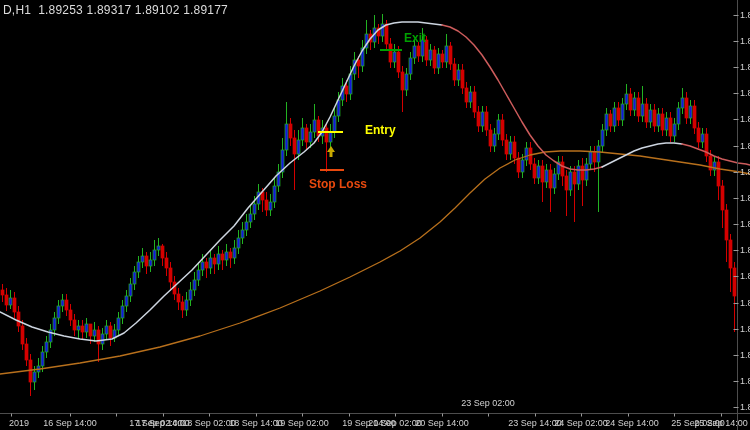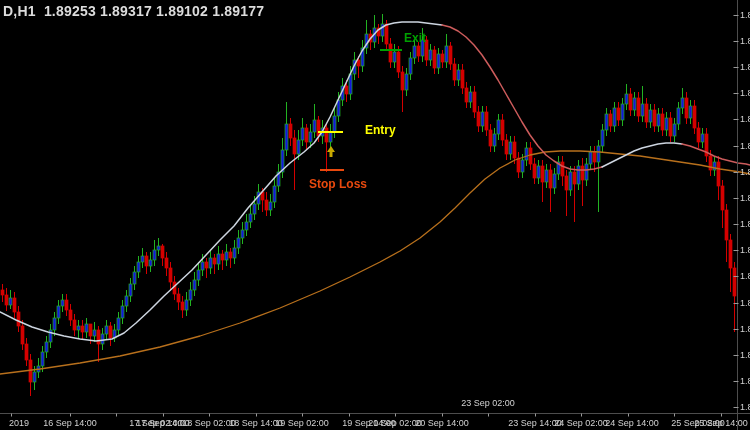--- a/index.html
+++ b/index.html
@@ -1,21 +1,21 @@
 <!DOCTYPE html>
 <html><head>
 <meta charset="utf-8">
 <style>
   html,body{margin:0;padding:0;background:#000;}
   body{width:750px;height:430px;overflow:hidden;position:relative;
        font-family:"Liberation Sans",sans-serif;}
   #app{position:absolute;inset:0;background:#000;}
   #chart-svg{position:absolute;left:0;top:0;}
-  #chart-title{position:absolute;left:3px;top:3px;font-size:14px;color:#dcdcdc;
-       letter-spacing:.2px;white-space:pre;font-weight:bold;}
+  #chart-title{position:absolute;left:3px;top:3px;font-size:12px;color:#dcdcdc;
+       letter-spacing:.2px;white-space:pre;}
   .axis-label{position:absolute;font-size:9px;color:#d2d2d2;white-space:nowrap;}
   .x-label{transform:translateX(-50%);}
   .annot-label{position:absolute;font-size:12px;font-weight:bold;white-space:nowrap;}
   .annot-line{position:absolute;}
   #price-axis,#time-axis{position:absolute;left:0;top:0;width:750px;height:430px;pointer-events:none;}
   #buy-marker{position:absolute;width:10px;height:12px;}
 </style>
 </head>
 <body>
 

